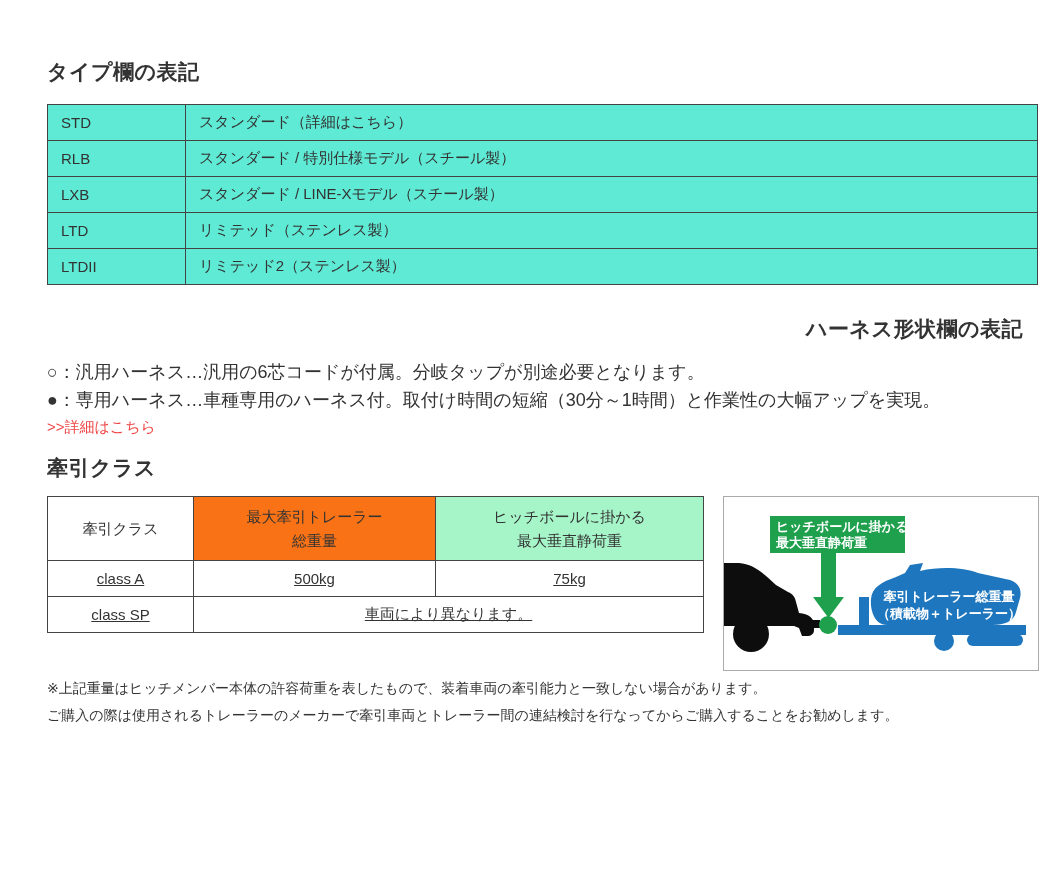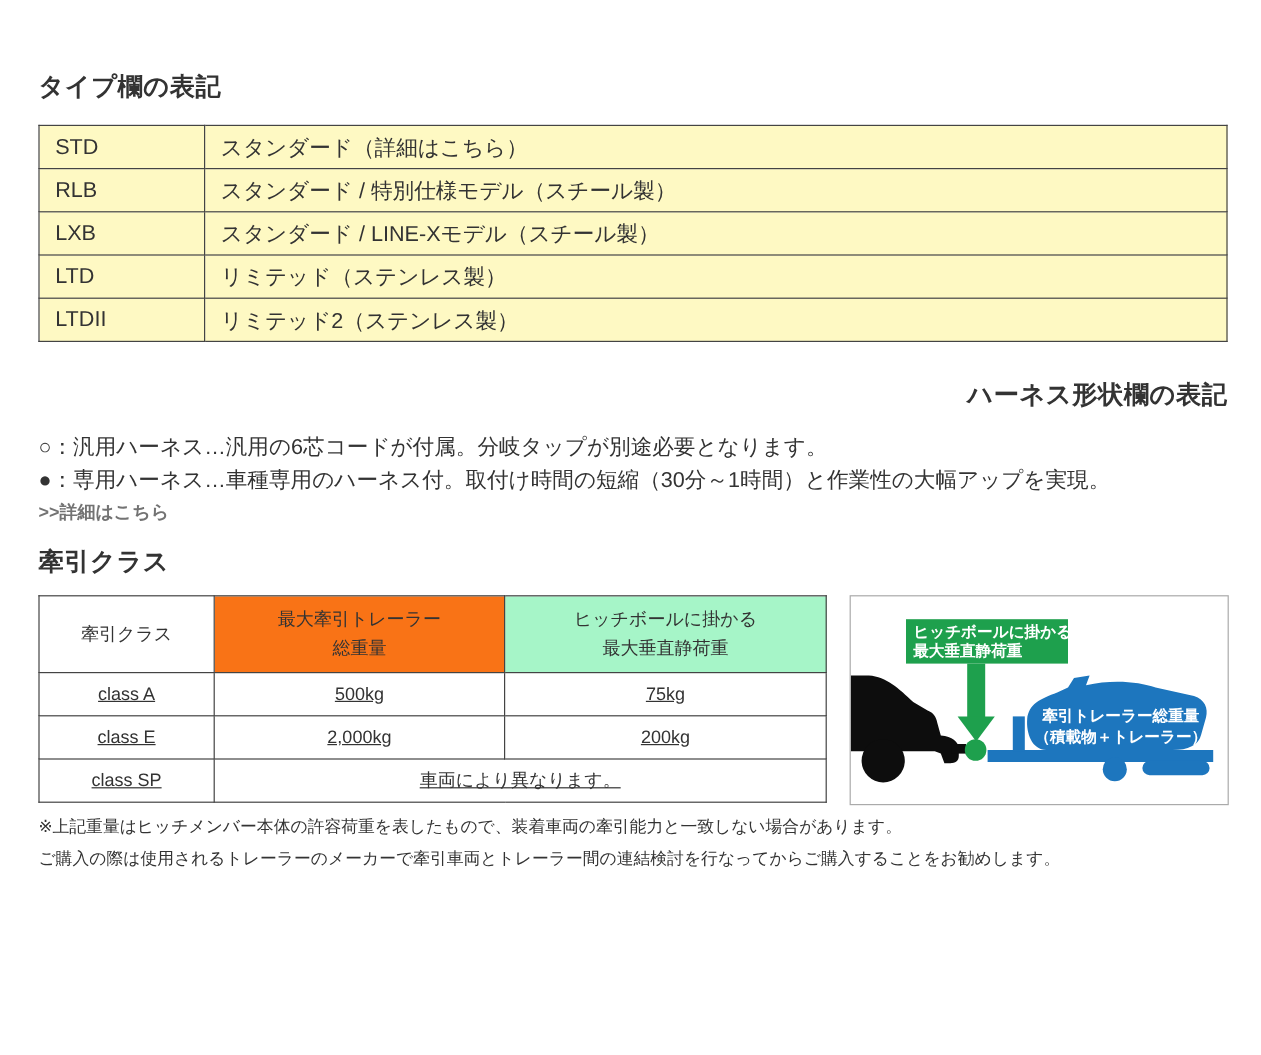--- a/index.html
+++ b/index.html
@@ -3,55 +3,55 @@
 <meta charset="utf-8">
 <style>
   * { box-sizing: border-box; margin: 0; padding: 0; }
   html, body { background: #ffffff; }
   body {
     width: 1051px; height: 879px;
     font-family: "Liberation Sans", "DejaVu Sans", sans-serif;
     color: #333333;
     overflow: hidden;
   }
-  .page { padding: 58px 28px 20px 32px; }
+  .page { padding: 58px 28px 20px 32px; margin-left: 15px; }
 
   h2.section-heading {
     font-size: 21px;
     font-weight: bold;
     color: #333333;
     letter-spacing: 0.5px;
   }
 
   
   table.type-table {
     margin-top: 18px;
     width: 991px;
     border-collapse: collapse;
     table-layout: fixed;
   }
   table.type-table td {
     border: 1px solid #444444;
     height: 36px;
-    font-size: 18px;
+    font-size: 15px;
     padding-left: 13px;
     vertical-align: middle;
-    background: #fef9c3;
+    background: #5eead4;
   }
   table.type-table td.code-col { width: 138px; }
 
   
   .harness-heading { margin-top: 30px; text-align: right; }
   p.harness-line { margin-top: 20px; font-size: 18px; line-height: 18px; }
   p.harness-line + p.harness-line { margin-top: 10px; }
   p.detail-link {
     margin-top: 9px;
     font-size: 15px;
-    font-weight: bold;
-    color: #737373;
+    font-weight: normal;
+    color: #ef4444;
     cursor: pointer;
     width: max-content;
   }
 
   
   .towing-heading { margin-top: 17px; }
   .towing-row { margin-top: 14px; display: flex; gap: 19px; align-items: flex-start; }
 
   table.towing-table {
     width: 656px;
@@ -144,25 +144,20 @@
 最大垂直静荷重</th>
         </tr>
       </thead>
       <tbody>
         <tr>
           <td>class A</td>
           <td>500kg</td>
           <td>75kg</td>
         </tr>
         <tr>
-          <td>class E</td>
-          <td>2,000kg</td>
-          <td>200kg</td>
-        </tr>
-        <tr>
           <td>class SP</td>
           <td colspan="2">車両により異なります。</td>
         </tr>
       </tbody>
     </table>
 
     <div class="diagram-box">
       <svg width="314" height="173" viewBox="0 0 314 173" xmlns="http://www.w3.org/2000/svg">
 
         <g>

